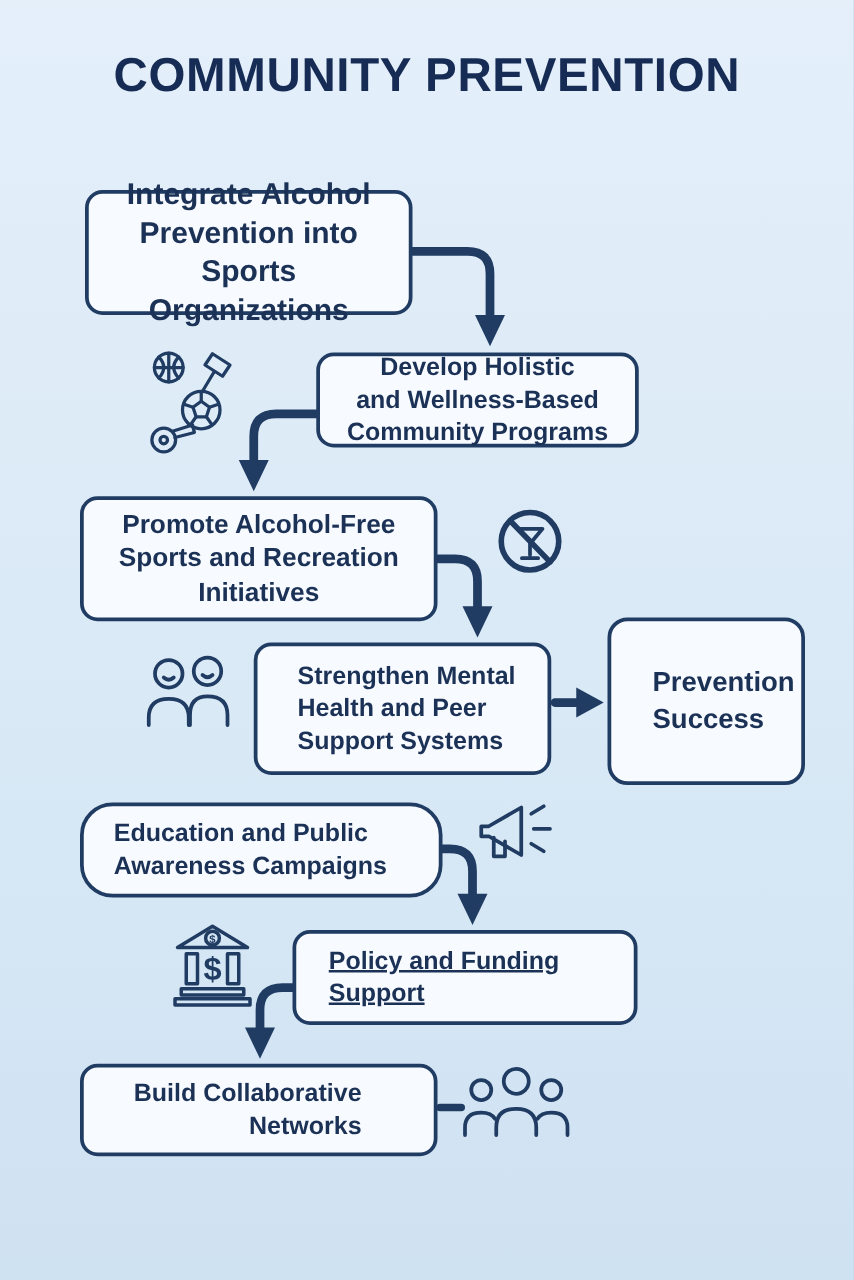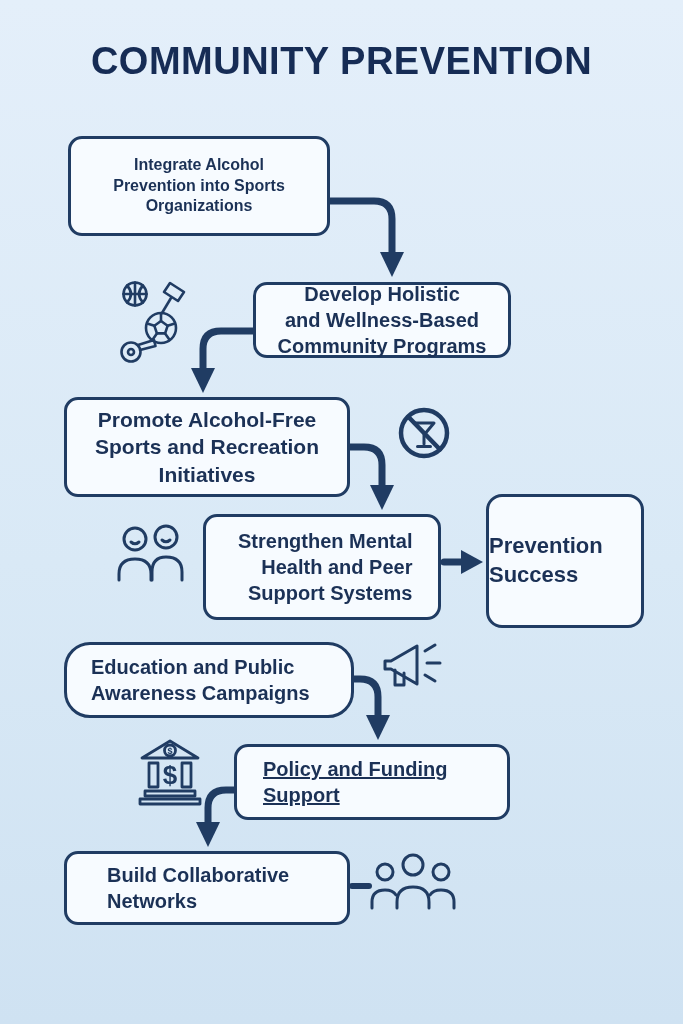--- a/index.html
+++ b/index.html
@@ -21,28 +21,28 @@
     background:#f7fbff;
     border:3px solid #203c63;
     border-radius:14px;
     display:flex;align-items:center;
     color:#1b3156;font-weight:bold;
     white-space:pre-line;
     box-sizing:border-box;
     line-height:1.3;
   }
   .box.center{justify-content:center;text-align:center;}
-  .box1{left:68px;top:136px;width:262px;height:100px;font-size:16px;}
+  .box1{left:68px;top:152px;width:262px;height:100px;font-size:24px;}
   .box2{left:253px;top:282px;width:258px;height:76px;font-size:20px;}
   .box3{left:64px;top:397px;width:286px;height:100px;font-size:21px;}
-  .box4{left:203px;top:514px;width:238px;height:106px;font-size:20px;padding-left:32px;text-align:right;}
-  .box5{left:486px;top:494px;width:158px;height:134px;font-size:22px;padding-left:0;text-align:left;border-radius:16px;}
+  .box4{left:203px;top:514px;width:238px;height:106px;font-size:20px;padding-left:32px;text-align:left;}
+  .box5{left:486px;top:494px;width:158px;height:134px;font-size:22px;padding-left:33px;text-align:left;border-radius:16px;}
   .box6{left:64px;top:642px;width:290px;height:76px;font-size:20px;padding-left:24px;text-align:left;border-radius:26px;}
   .box7{left:234px;top:744px;width:276px;height:76px;font-size:20px;padding-left:26px;text-align:left;text-decoration:underline;}
-  .box8{left:64px;top:851px;width:286px;height:74px;font-size:20px;padding-left:40px;text-align:left;}
+  .box8{left:64px;top:851px;width:286px;height:74px;font-size:20px;padding-left:40px;text-align:right;}
   .overlay{position:absolute;left:0;top:0;pointer-events:none;}
   .icon{position:absolute;}
   .icon-sports{left:116px;top:279px;}
   .icon-noalcohol{left:395px;top:404px;}
   .icon-peer{left:112px;top:512px;}
   .icon-megaphone{left:376px;top:637px;}
   .icon-bank{left:136px;top:737px;}
   .icon-group{left:368px;top:850px;}
 </style>
 </head>

